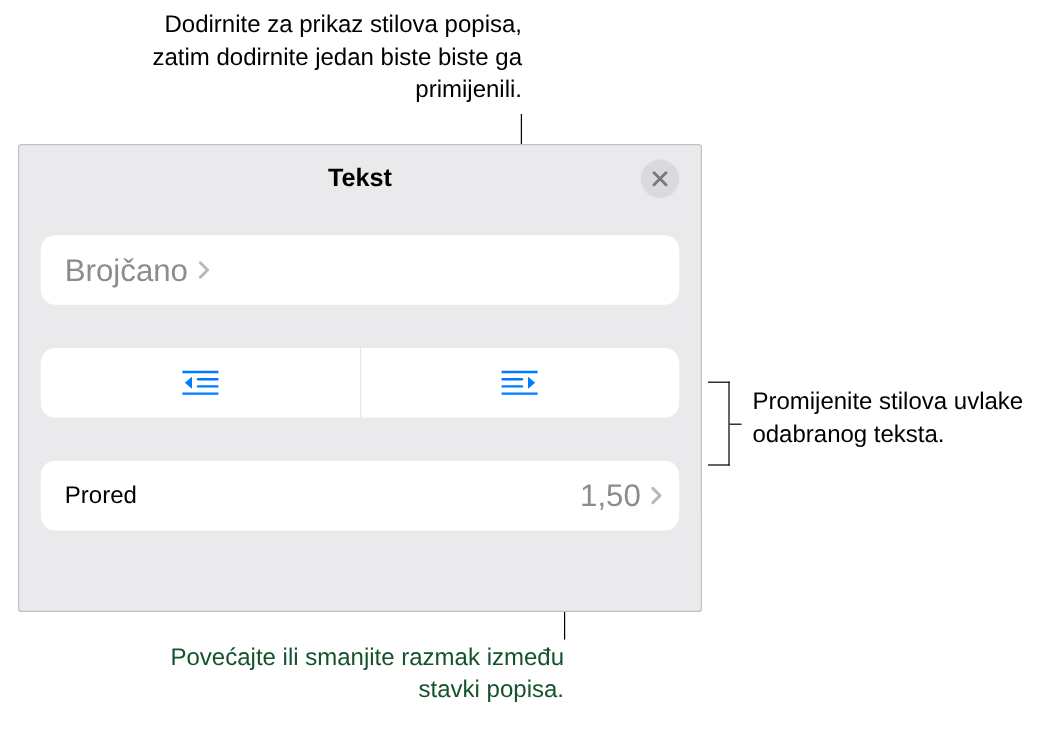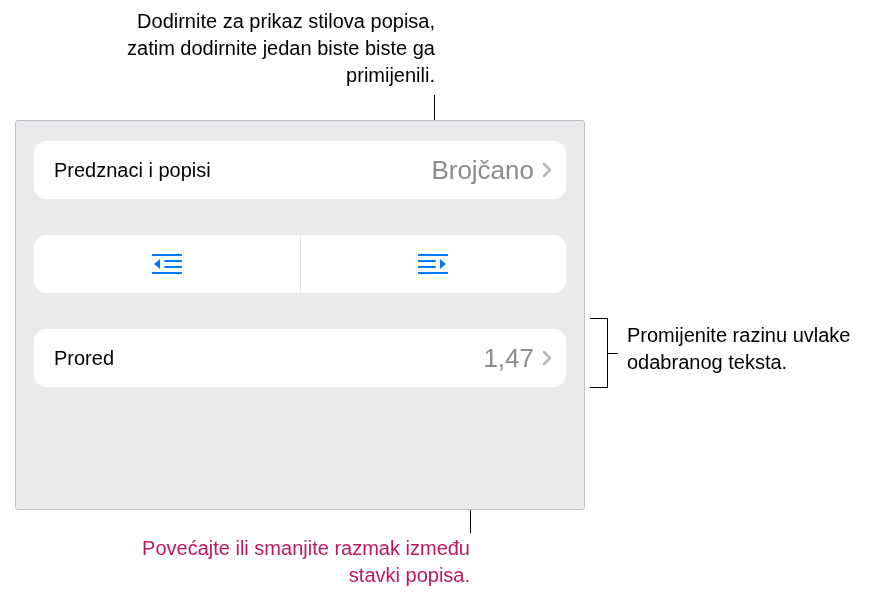--- a/index.html
+++ b/index.html
@@ -36,21 +36,21 @@
       color: #000;
     }
     .callout-bottom {
       position: absolute;
       top: 535px;
       left: 110px;
       width: 360px;
       text-align: right;
       font-size: 20px;
       line-height: 1.35;
-      color: #be185d;
+      color: #14532d;
     }
     .leader-top {
       position: absolute;
       top: 95px;
       left: 434px;
       width: 1px;
       height: 134px;
       background: #000;
     }
     .leader-bottom {
@@ -203,35 +203,42 @@
       height: 22px;
       color: #007aff;
     }
   </style>
 </head>
 <body>
 
 <div class="callout-top">Dodirnite za prikaz stilova popisa, zatim dodirnite jedan biste biste ga primijenili.</div>
 <div class="leader-top"></div>
 
-<div class="callout-right">Promijenite razinu uvlake odabranog teksta.</div>
+<div class="callout-right">Promijenite stilova uvlake odabranog teksta.</div>
 <div class="bracket">
   <div class="bracket-mid-v"></div>
   <div class="bracket-mid-h"></div>
 </div>
 
 <div class="callout-bottom">Povećajte ili smanjite razmak između stavki popisa.</div>
 <div class="leader-bottom"></div>
 
 <div class="panel">
+  <div class="panel-header">
+    <div class="panel-title">Tekst</div>
+    <div class="close-btn">
+      <svg viewBox="0 0 14 14">
+        <path d="M2 2 L12 12 M12 2 L2 12" stroke="#79797e" stroke-width="2.4" stroke-linecap="round" fill="none"></path>
+      </svg>
+    </div>
+  </div>
 
   <div class="panel-body">
 
     <div class="row">
-      <span class="row-label">Predznaci i popisi</span>
       <div class="row-value-wrap">
         <span class="row-value">Brojčano</span>
         <svg class="chevron" viewBox="0 0 10 16">
           <path d="M2 2 L8 8 L2 14"></path>
         </svg>
       </div>
     </div>
 
     <div class="indent-row">
       <div class="indent-btn">
@@ -250,21 +257,21 @@
           <line x1="0" y1="14" x2="17" y2="14" stroke="currentColor" stroke-width="2" stroke-linecap="round"></line>
           <line x1="0" y1="20" x2="30" y2="20" stroke="currentColor" stroke-width="2" stroke-linecap="round"></line>
           <path d="M22 6 L28 11 L22 16 Z" fill="currentColor"></path>
         </svg>
       </div>
     </div>
 
     <div class="row" style="margin-bottom:0;">
       <span class="row-label">Prored</span>
       <div class="row-value-wrap">
-        <span class="row-value">1,47</span>
+        <span class="row-value">1,50</span>
         <svg class="chevron" viewBox="0 0 10 16">
           <path d="M2 2 L8 8 L2 14"></path>
         </svg>
       </div>
     </div>
 
   </div>
 </div>
 
 </body></html>

